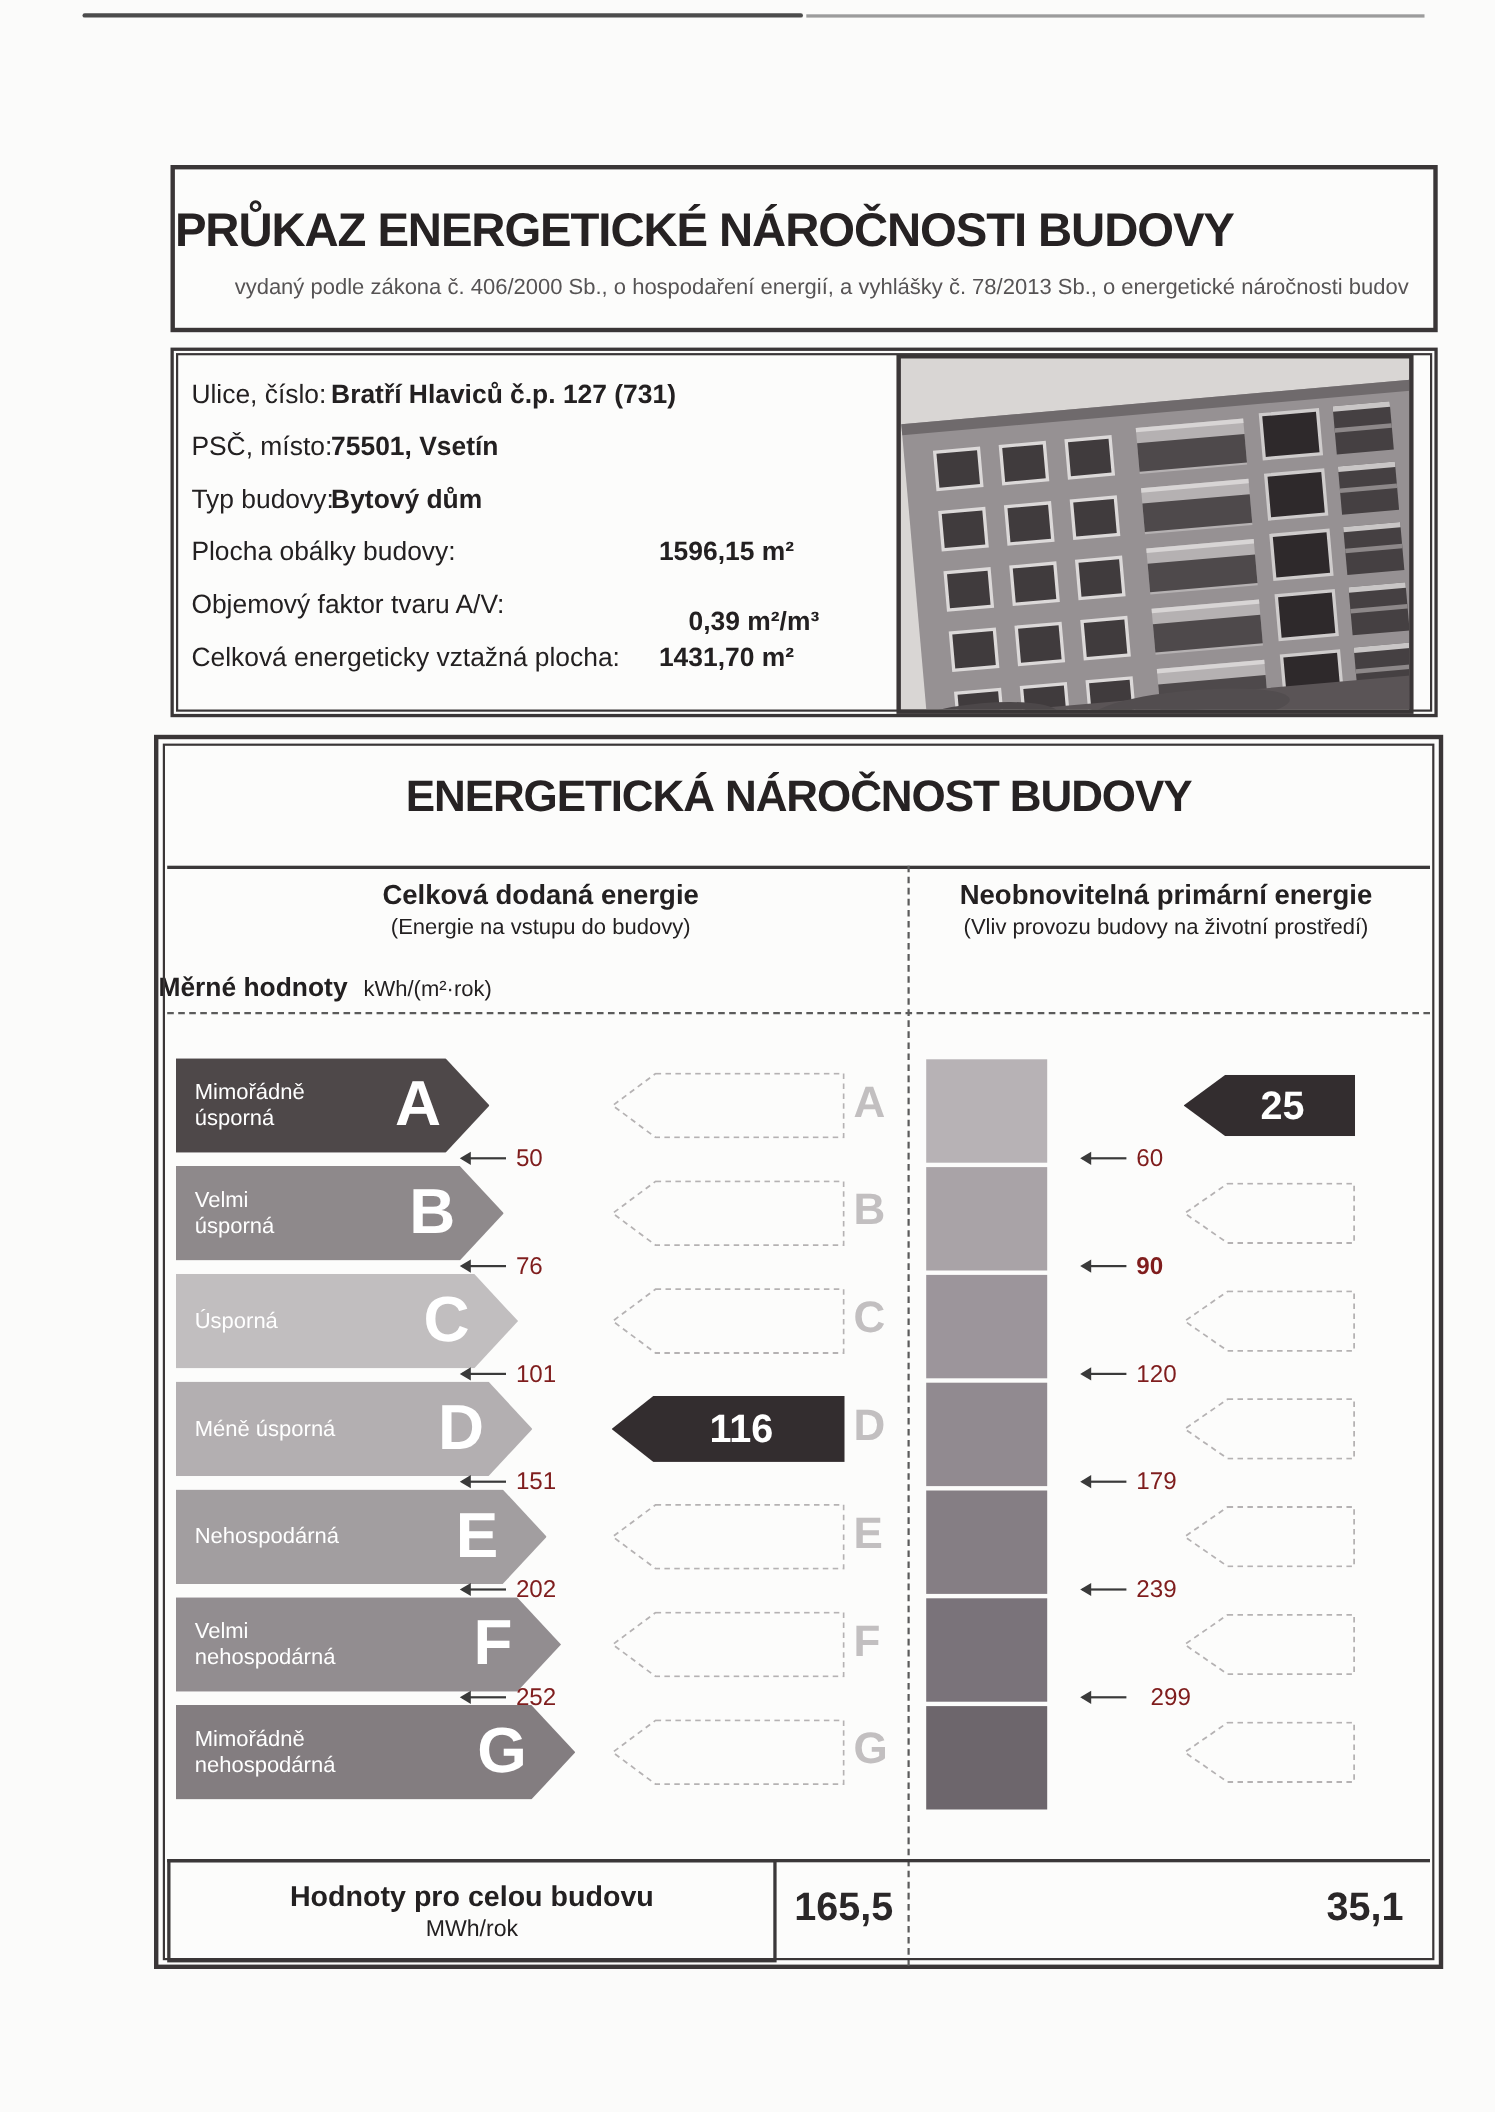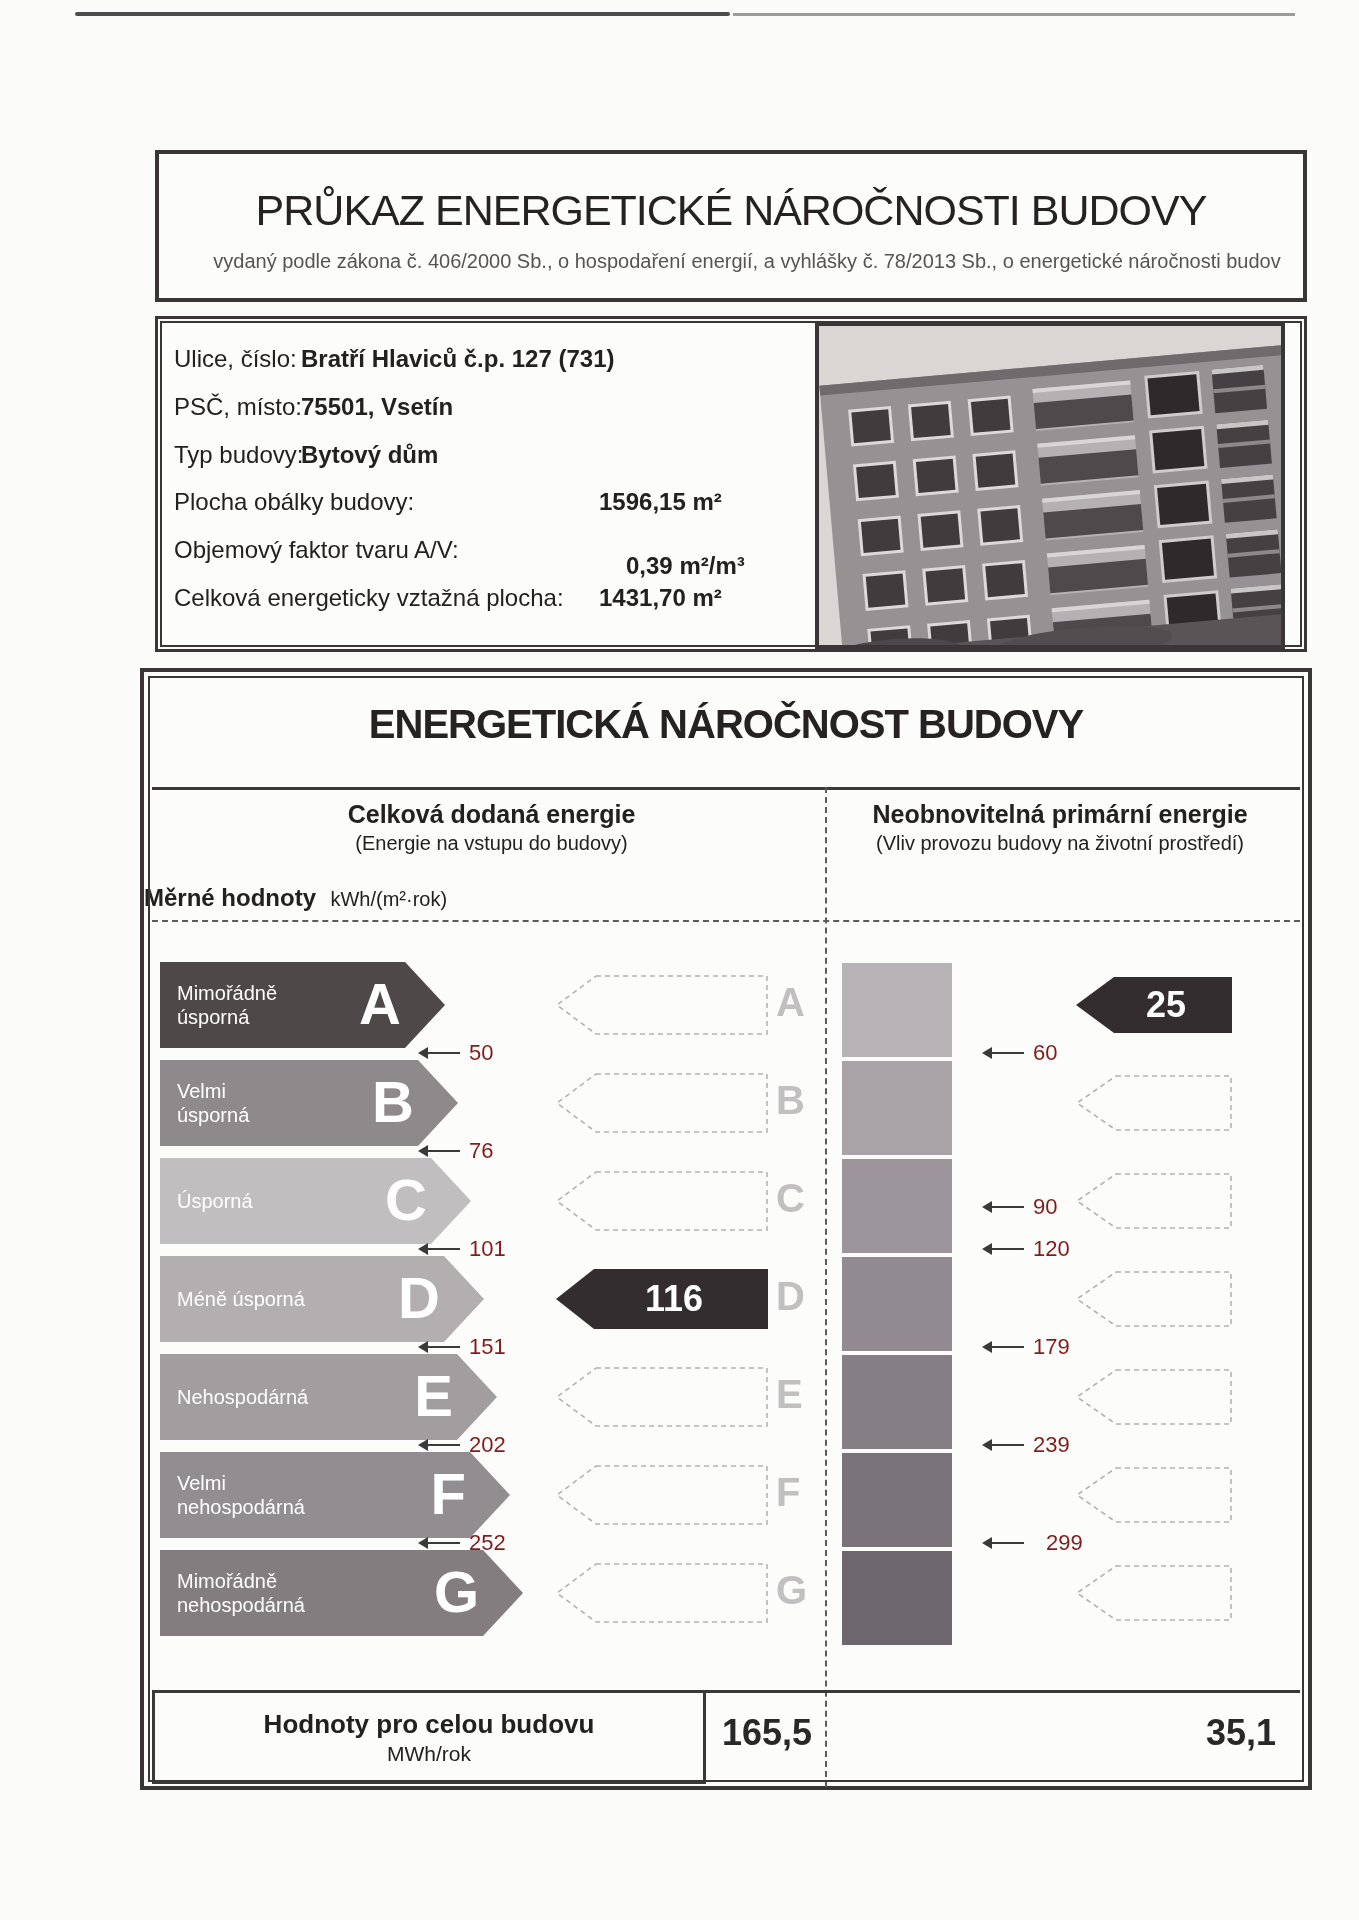--- a/index.html
+++ b/index.html
@@ -11,21 +11,21 @@
     overflow:hidden;
   }
   .abs{position:absolute;}
 
   
   .scanline1{left:75px;top:12px;width:655px;height:4px;background:#4c4c4c;border-radius:2px;}
   .scanline2{left:733px;top:13px;width:562px;height:3px;background:#9c9c9c;}
 
   
   .box1{left:155px;top:150px;width:1152px;height:152px;border:4px solid #3a3637;box-sizing:border-box;background:#fcfcfb;}
-  .doc-title{left:0;top:32px;width:100%;text-align:center;font-size:43px;font-weight:normal;letter-spacing:-1px;color:#262223;}
+  .doc-title{left:0;top:32px;width:100%;font-size:43px;font-weight:bold;letter-spacing:-1px;color:#262223;}
   .doc-subtitle{left:16px;top:96px;width:100%;text-align:center;font-size:20px;color:#565354;}
 
   
   .box2{left:155px;top:316px;width:1152px;height:336px;border:3px solid #3a3637;box-sizing:border-box;background:#fcfcfb;}
   .box2::after{content:"";position:absolute;inset:2px;border:2px solid #3a3637;pointer-events:none;}
   .info-row{position:absolute;left:16px;height:32px;font-size:24px;white-space:nowrap;}
   .info-label{position:absolute;left:0;top:0;}
   .info-value{position:absolute;top:0;font-weight:bold;}
 
   .photo-frame{left:657px;top:3px;width:470px;height:327px;border:4px solid #3a3637;box-sizing:border-box;background:#d9d6d4;}
@@ -264,21 +264,21 @@
       </svg></div>
     <div class="faint-letter" style="left: 776px; top: 1078px; color: rgb(194, 191, 192);">B</div>
     <div class="right-bar" style="left: 842px; top: 1061px; width: 110px; height: 94px; background: rgb(169, 163, 167);"></div>
     <div class="dashed-arrow" style="left: 1076px; top: 1075px; width: 156px; height: 56px;"><svg width="156" height="56">
         <path d="M40,1 H155 V55 H40 L1,28 Z" fill="none" stroke="#b5b2b3" stroke-width="1.6" stroke-dasharray="5 4"></path>
       </svg></div>
     <div class="tick" style="left: 420px; top: 1138px;">
       <span class="tick-shaft"></span>
       <span class="tick-num">76</span>
     </div>
-    <div class="tick" style="left: 984px; top: 1194px;">
+    <div class="tick" style="left: 984px; top: 1138px; font-weight: bold;">
       <span class="tick-shaft"></span>
       <span class="tick-num">90</span>
     </div>
     <div class="class-arrow" style="left: 160px; top: 1158px; width: 311px; height: 86px; background: rgb(193, 190, 191);">
       <div class="arrow-label">
         <div>Úsporná</div>
       </div>
       <div class="arrow-letter">C</div>
     </div>
     <div class="dashed-arrow" style="left: 556px; top: 1171px; width: 212px; height: 60px;"><svg width="212" height="60">

